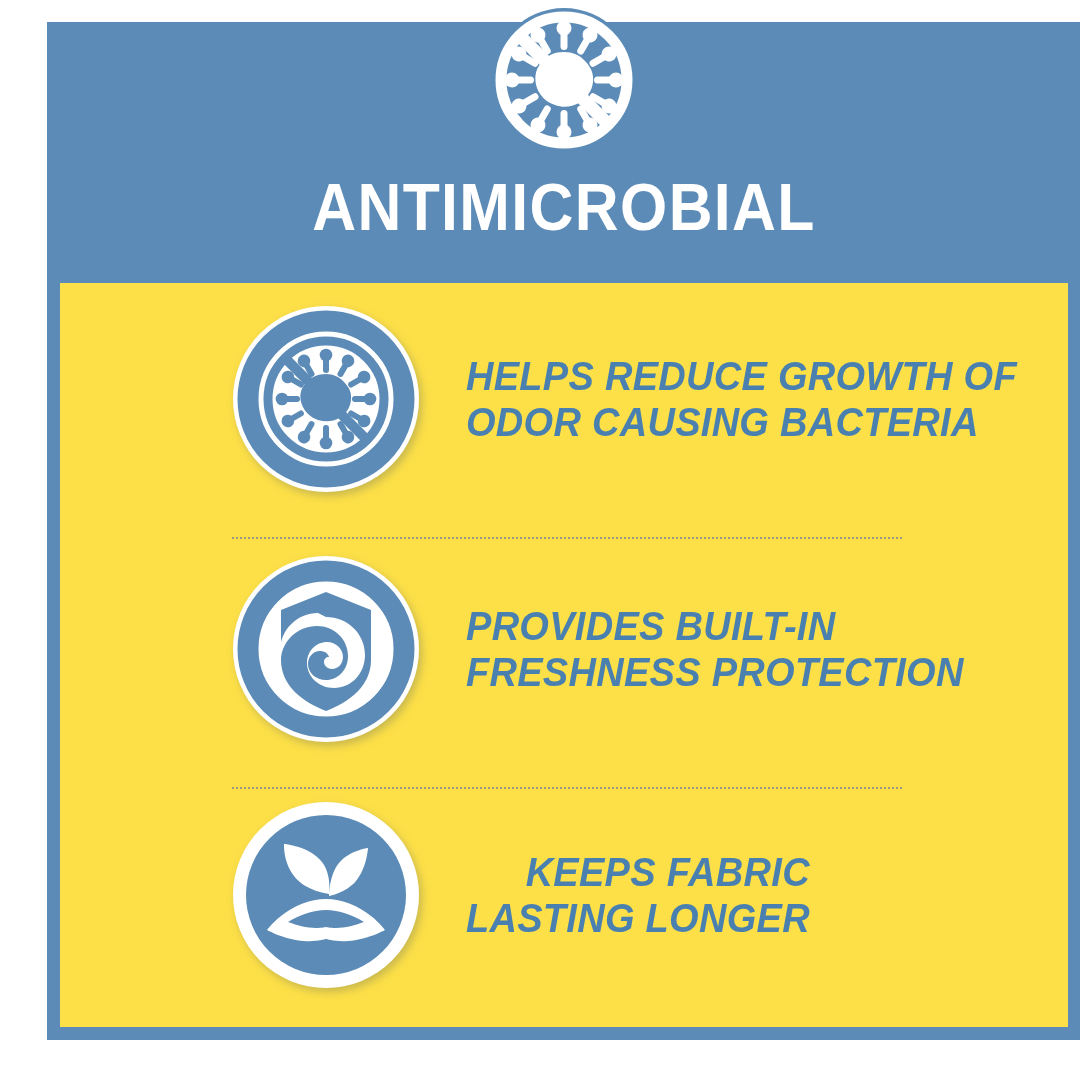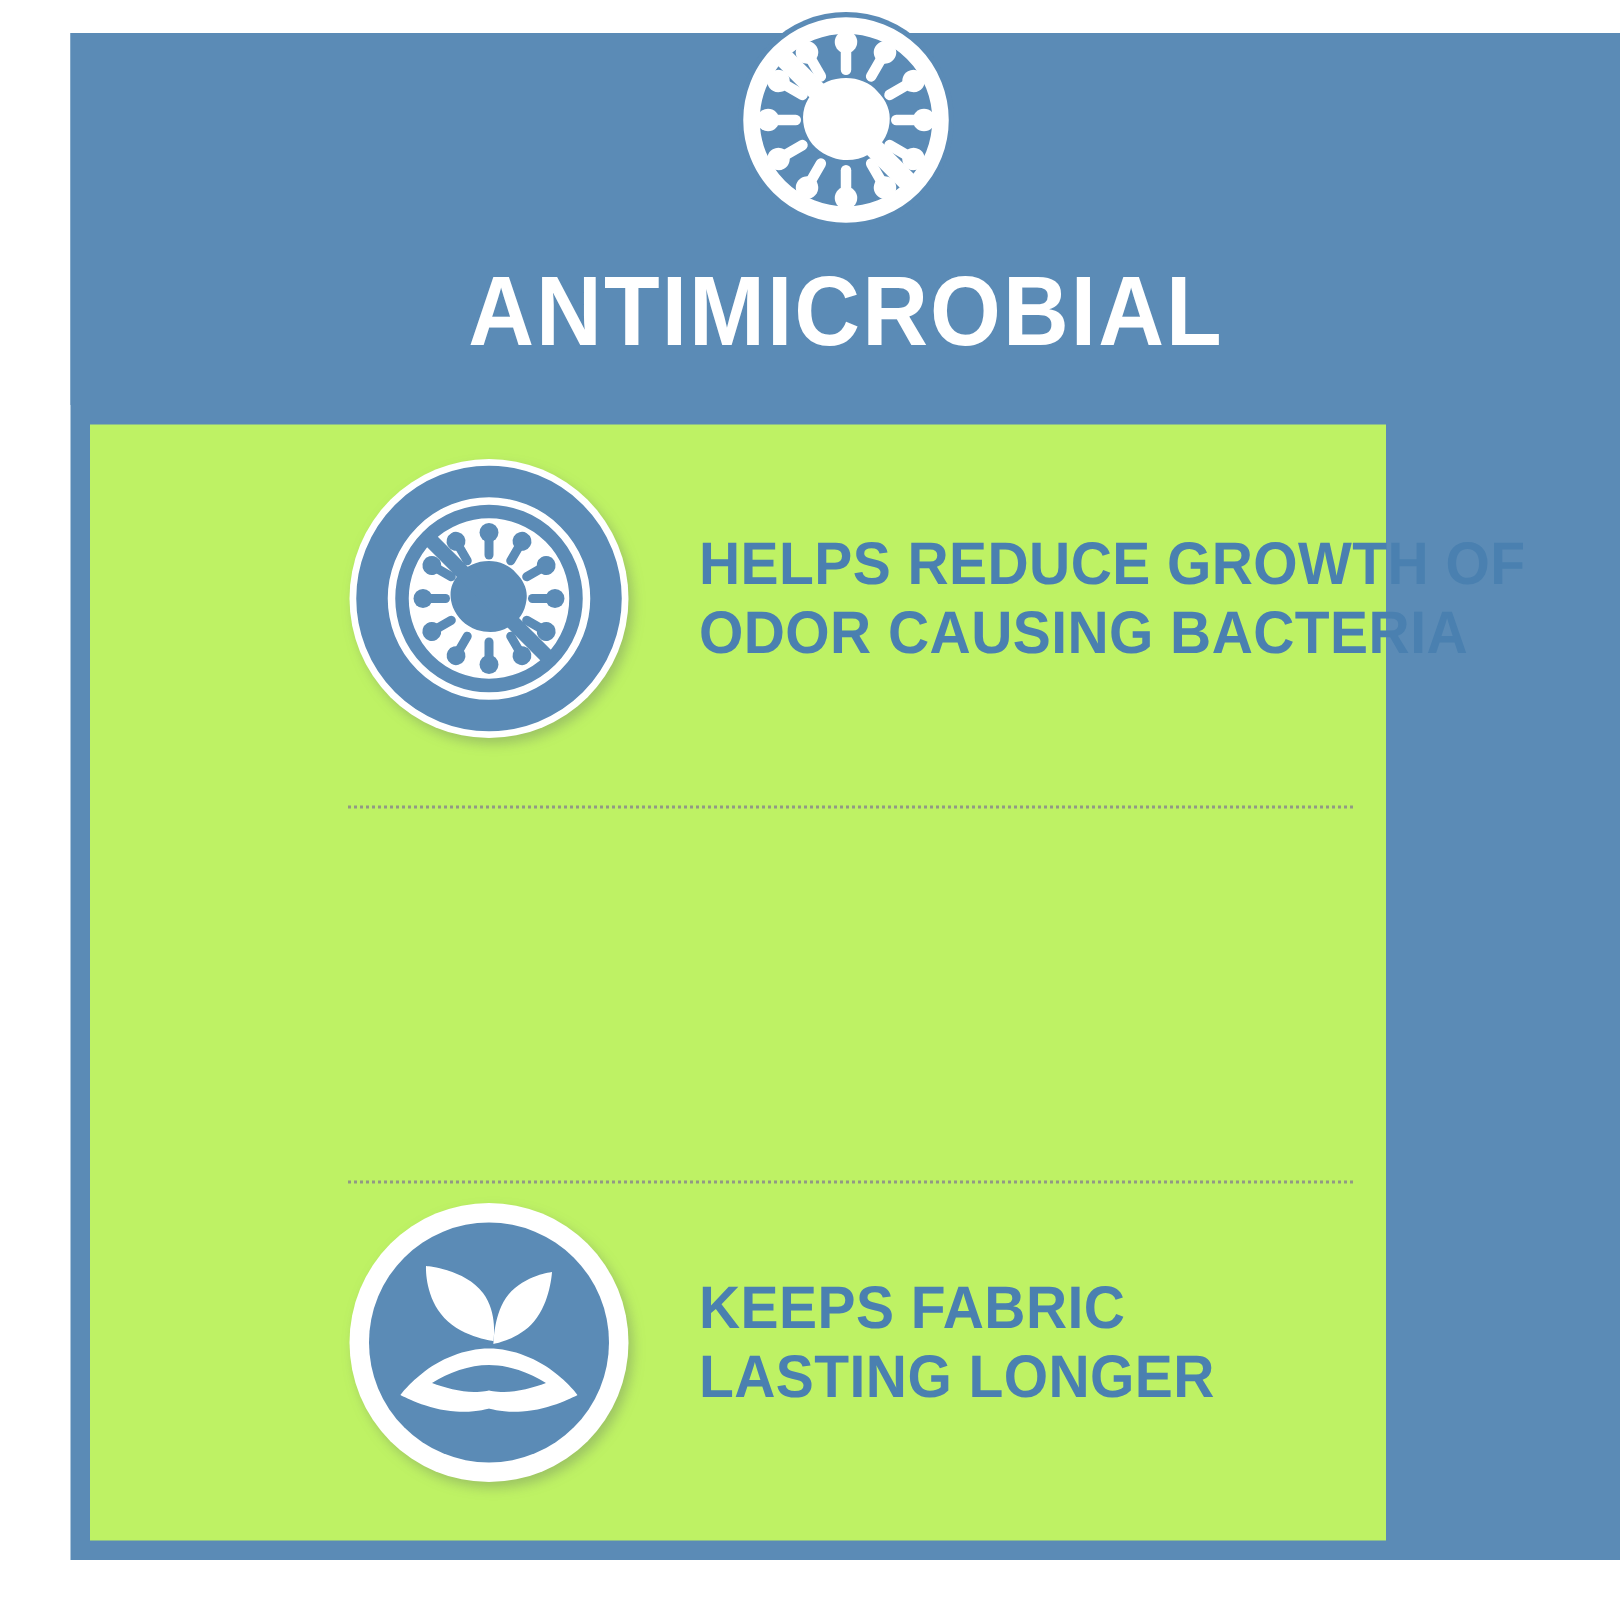--- a/index.html
+++ b/index.html
@@ -67,37 +67,38 @@
     width: 144px;
     height: 144px;
   }
   .header-badge svg { display: block; width: 144px; height: 144px; }
 
   
   .inner-panel {
     position: absolute;
     left: 36px;
     top: 283px;
-    width: 864px;
+    width: 1008px;
     height: 744px;
-    background: #bef264;
+    background: #fde047;
+    font-style: italic;
   }
 
   
   .feature-row {
     position: absolute;
     left: 0;
     width: 1008px;
     height: 200px;
     display: flex;
     align-items: center;
   }
   .row-1 { top: 16px; }
   .row-2 { top: 266px; }
-  .row-3 { top: 512px; }
+  .row-3 { top: 512px; text-align: right; }
 
   .feature-icon {
     position: relative;
     width: 190px;
     height: 190px;
     margin-left: 171px;
     flex: 0 0 auto;
     filter: drop-shadow(3px 4px 4px rgba(80,90,100,0.30));
   }
   .feature-icon svg { display: block; width: 190px; height: 190px; }
@@ -286,20 +287,40 @@
         </svg>
       </div>
       <div class="feature-text">
         <span class="line">HELPS REDUCE GROWTH OF</span>
         <span class="line">ODOR CAUSING BACTERIA</span>
       </div>
     </div>
 
     <div class="divider divider-1"></div>
 
+    <div class="feature-row row-2">
+      <div class="feature-icon">
+        <svg viewBox="0 0 190 190" xmlns="http://www.w3.org/2000/svg">
+
+          <circle cx="95" cy="95" r="93" fill="#ffffff"></circle>
+
+          <circle cx="95" cy="95" r="78" fill="none" stroke="#5b8bb6" stroke-width="21"></circle>
+
+          <circle cx="95" cy="95" r="67" fill="#ffffff"></circle>
+
+          <path fill="#5b8bb6" d="M95 38 L140 56 L140 106 C140 132 118 148 95 157 C72 148 50 132 50 106 L50 56 Z"></path>
+
+          <path fill="#ffffff" d="M95 63 c22 0 39 17 39 38 0 19 -14 33 -31 33 -15 0 -27 -11 -27 -25 0 -12 9 -21 20 -21 9 0 16 7 16 15 0 7 -5 12 -11 12 -4 0 -8 -3 -8 -7 0 -3 2 -5 5 -5 -1 -4 -5 -6 -9 -6 -7 0 -12 6 -12 13 0 9 8 16 18 16 12 0 22 -10 22 -24 0 -17 -14 -30 -31 -30 -19 0 -34 14 -36 32 -1 -2 -1 -5 -1 -7 0 -21 17 -38 38 -38 z"></path>
+        </svg>
+      </div>
+      <div class="feature-text">
+        <span class="line">PROVIDES BUILT-IN</span>
+        <span class="line">FRESHNESS PROTECTION</span>
+      </div>
+    </div>
 
     <div class="divider divider-2"></div>
 
     <div class="feature-row row-3">
       <div class="feature-icon">
         <svg viewBox="0 0 190 190" xmlns="http://www.w3.org/2000/svg">
 
           <circle cx="95" cy="95" r="93" fill="#ffffff"></circle>
 
           <circle cx="95" cy="95" r="80" fill="#5b8bb6"></circle>

